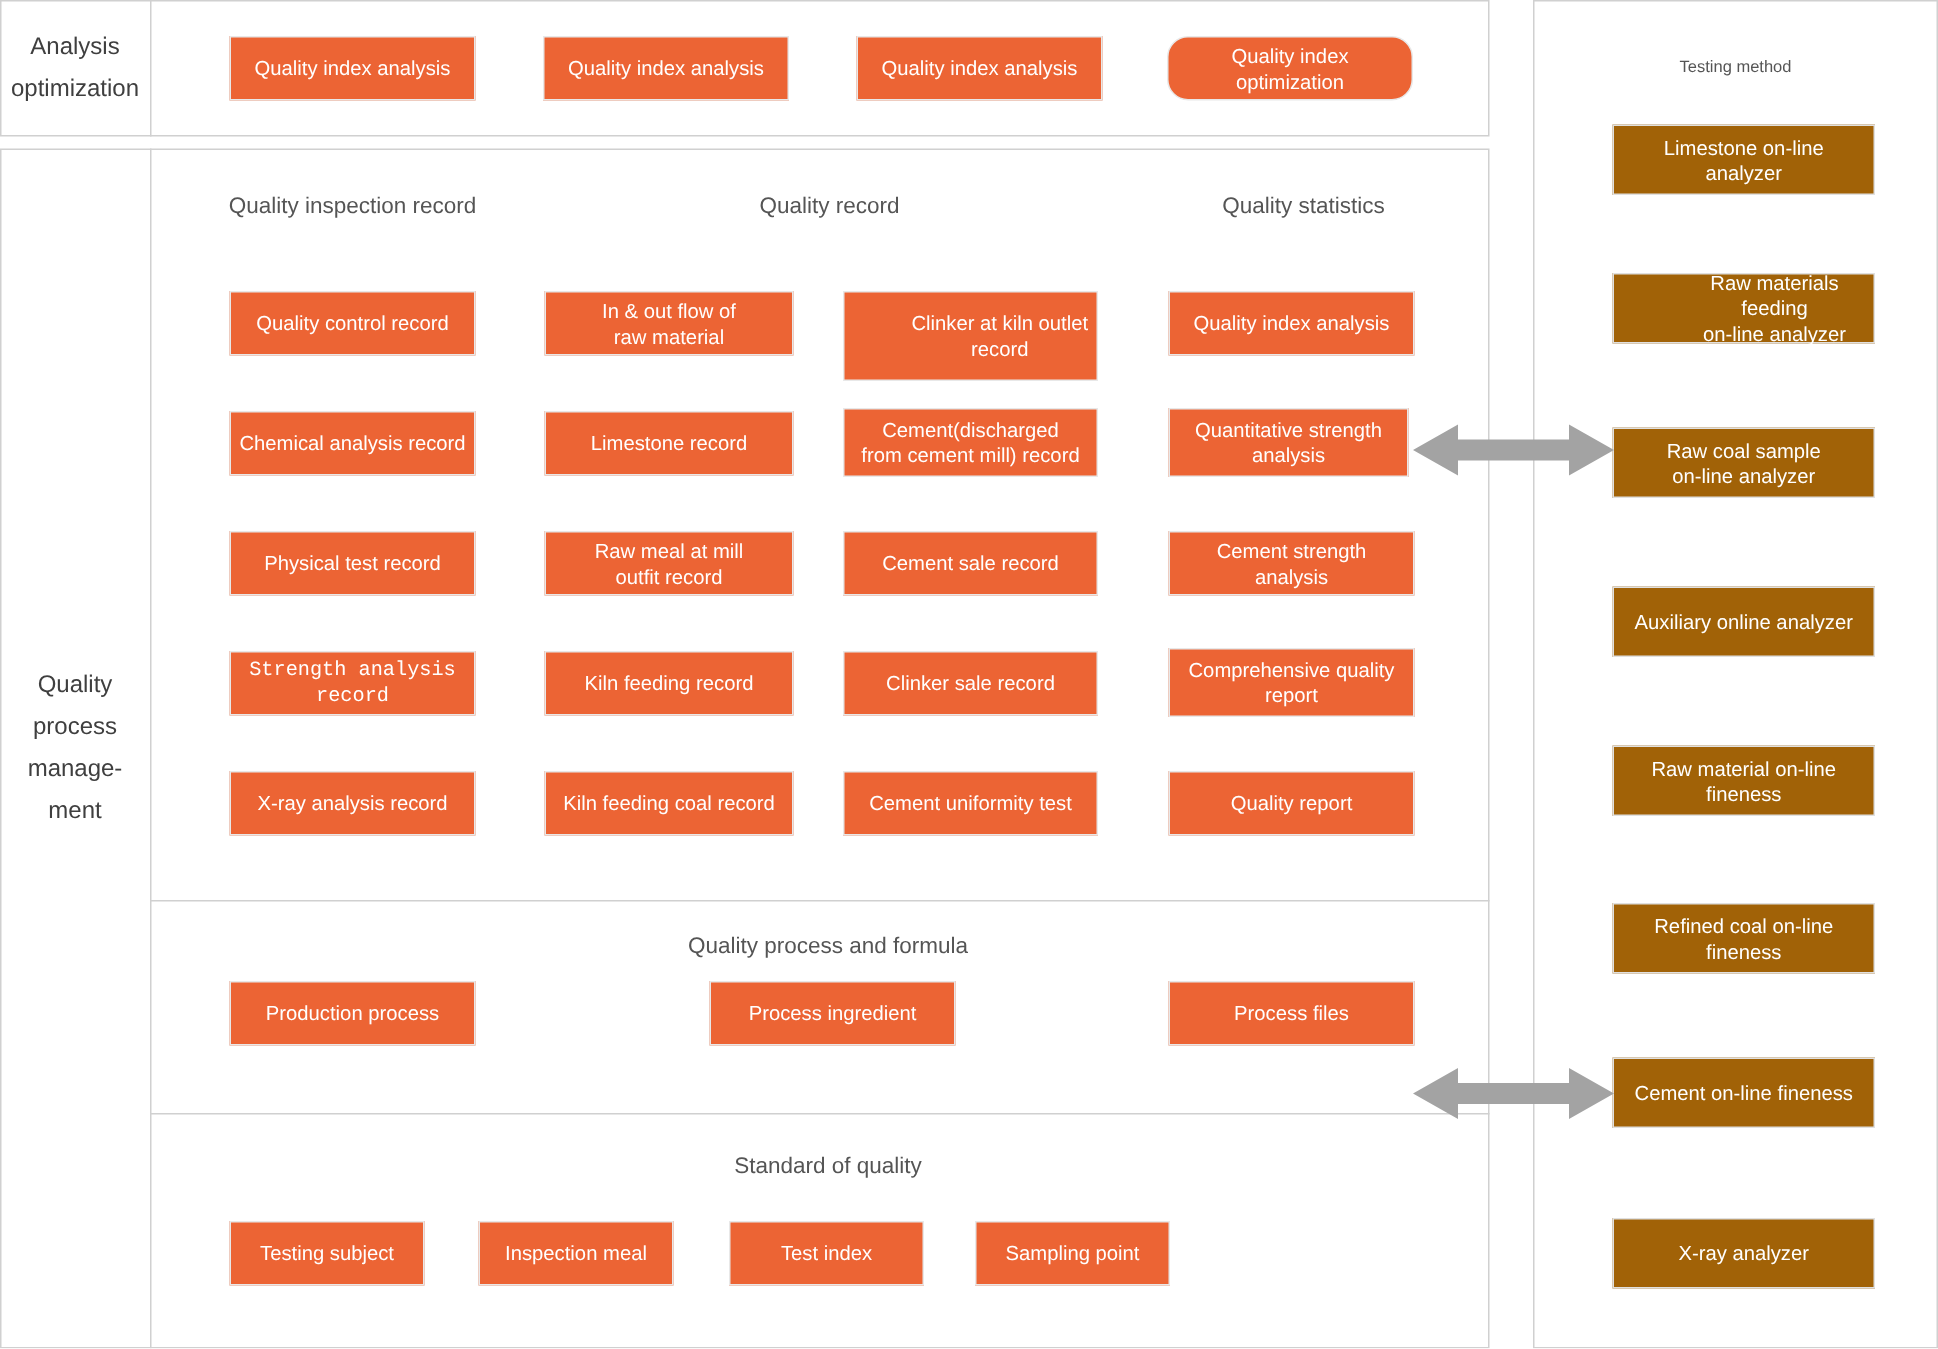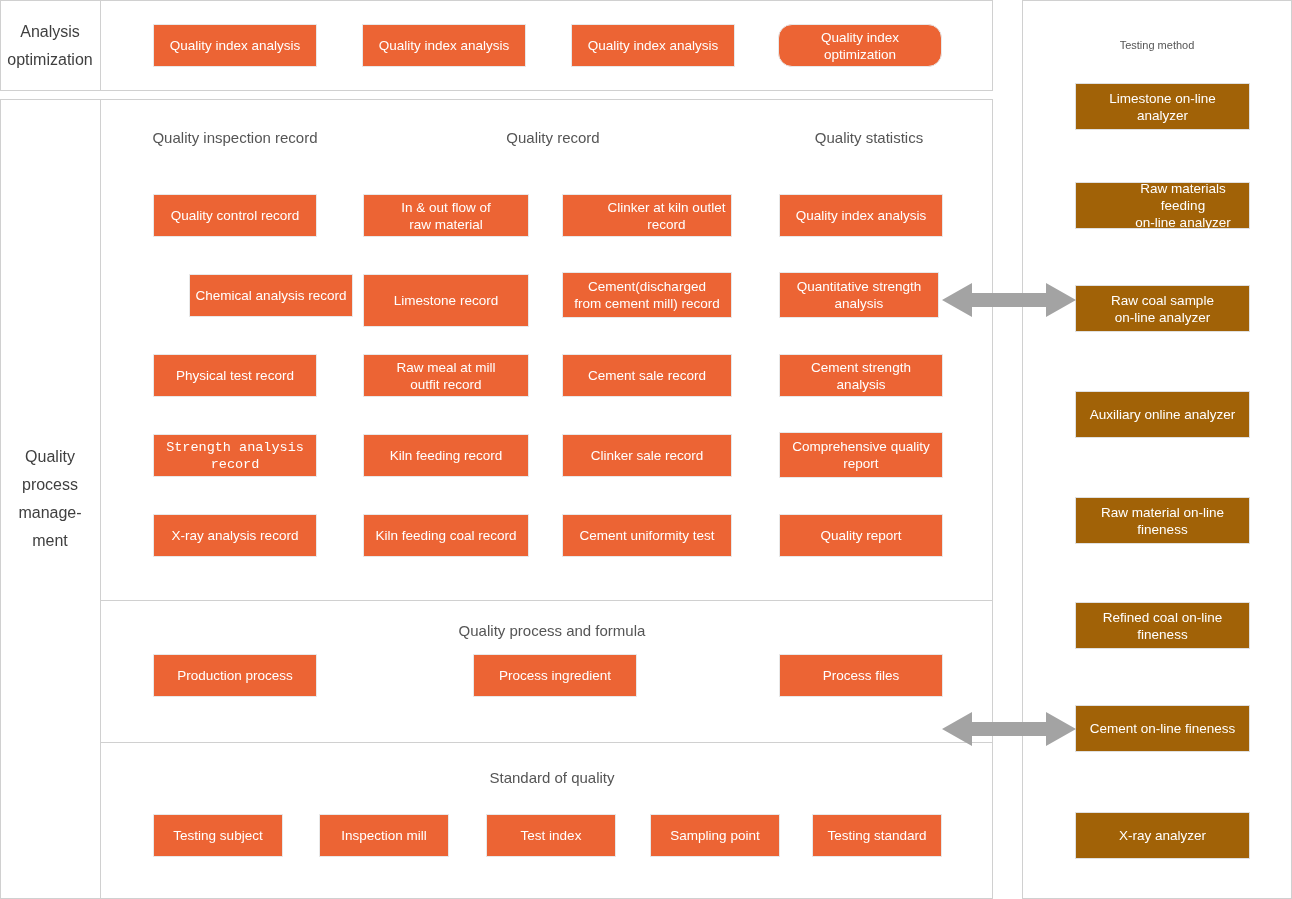--- a/index.html
+++ b/index.html
@@ -114,34 +114,34 @@
   <div class="node orange" style="left:153px; top:24px; width:164px; height:43px;">Quality index analysis</div>
   <div class="node orange" style="left:362px; top:24px; width:164px; height:43px;">Quality index analysis</div>
   <div class="node orange" style="left:571px; top:24px; width:164px; height:43px;">Quality index analysis</div>
   <div class="node orange" style="left:778px; top:24px; width:164px; height:43px;border-radius:14px;">Quality index optimization</div>
 
   <div class="caption" style="left:125px; top:129px; width:220px;">Quality inspection record</div>
   <div class="caption" style="left:443px; top:129px; width:220px;">Quality record</div>
   <div class="caption" style="left:759px; top:129px; width:220px;">Quality statistics</div>
 
   <div class="node orange" style="left:153px; top:194px; width:164px; height:43px;">Quality control record</div>
-  <div class="node orange" style="left:153px; top:274px; width:164px; height:43px;margin-left:36px;">Chemical analysis record</div>
+  <div class="node orange" style="left:153px; top:274px; width:164px; height:43px;">Chemical analysis record</div>
   <div class="node orange" style="left:153px; top:354px; width:164px; height:43px;">Physical test record</div>
   <div class="node orange" style="left:153px; top:434px; width:164px; height:43px;font-family:Liberation Mono, monospace;">Strength analysis record</div>
   <div class="node orange" style="left:153px; top:514px; width:164px; height:43px;">X-ray analysis record</div>
 
   <div class="node orange" style="left:363px; top:194px; width:166px; height:43px;">In &amp; out flow of
 raw material</div>
-  <div class="node orange" style="left:363px; top:274px; width:166px; height:53px;">Limestone record</div>
+  <div class="node orange" style="left:363px; top:274px; width:166px; height:43px;">Limestone record</div>
   <div class="node orange" style="left:363px; top:354px; width:166px; height:43px;">Raw meal at mill
 outfit record</div>
   <div class="node orange" style="left:363px; top:434px; width:166px; height:43px;">Kiln feeding record</div>
   <div class="node orange" style="left:363px; top:514px; width:166px; height:43px;">Kiln feeding coal record</div>
 
-  <div class="node orange" style="left:562px; top:194px; width:170px; height:43px;padding-left:44px;">Clinker at kiln outlet
+  <div class="node orange" style="left:562px; top:194px; width:170px; height:60px;padding-left:44px;">Clinker at kiln outlet
 record</div>
   <div class="node orange" style="left:562px; top:272px; width:170px; height:46px;">Cement(discharged
 from cement mill) record</div>
   <div class="node orange" style="left:562px; top:354px; width:170px; height:43px;">Cement sale record</div>
   <div class="node orange" style="left:562px; top:434px; width:170px; height:43px;">Clinker sale record</div>
   <div class="node orange" style="left:562px; top:514px; width:170px; height:43px;">Cement uniformity test</div>
 
   <div class="node orange" style="left:779px; top:194px; width:164px; height:43px;">Quality index analysis</div>
   <div class="node orange" style="left:779px; top:272px; width:160px; height:46px;">Quantitative strength
 analysis</div>
@@ -152,24 +152,23 @@
 
   <div class="caption" style="left:352px; top:622px; width:400px;">Quality process and formula</div>
 
   <div class="node orange" style="left:153px; top:654px; width:164px; height:43px;">Production process</div>
   <div class="node orange" style="left:473px; top:654px; width:164px; height:43px;">Process ingredient</div>
   <div class="node orange" style="left:779px; top:654px; width:164px; height:43px;">Process files</div>
 
   <div class="caption" style="left:382px; top:769px; width:340px;">Standard of quality</div>
 
   <div class="node orange" style="left:153px; top:814px; width:130px; height:43px;">Testing subject</div>
-  <div class="node orange" style="left:319px; top:814px; width:130px; height:43px;">Inspection mill</div>
+  <div class="node orange" style="left:319px; top:814px; width:130px; height:43px;">Inspection meal</div>
   <div class="node orange" style="left:486px; top:814px; width:130px; height:43px;">Test index</div>
   <div class="node orange" style="left:650px; top:814px; width:130px; height:43px;">Sampling point</div>
-  <div class="node orange" style="left:812px; top:814px; width:130px; height:43px;">Testing standard</div>
 
   <div class="caption" style="left:1052px; top:36px; width:210px; font-size:11px;">Testing method</div>
 
   <div class="node gray" style="left:1075px; top:83px; width:175px; height:47px;">Limestone  on-line
 analyzer</div>
   <div class="node gray" style="left:1075px; top:182px; width:175px; height:47px;padding-left:46px;">Raw materials feeding
 on-line analyzer</div>
   <div class="node gray" style="left:1075px; top:285px; width:175px; height:47px;">Raw coal sample
 on-line analyzer</div>
   <div class="node gray" style="left:1075px; top:391px; width:175px; height:47px;">Auxiliary online analyzer</div>

